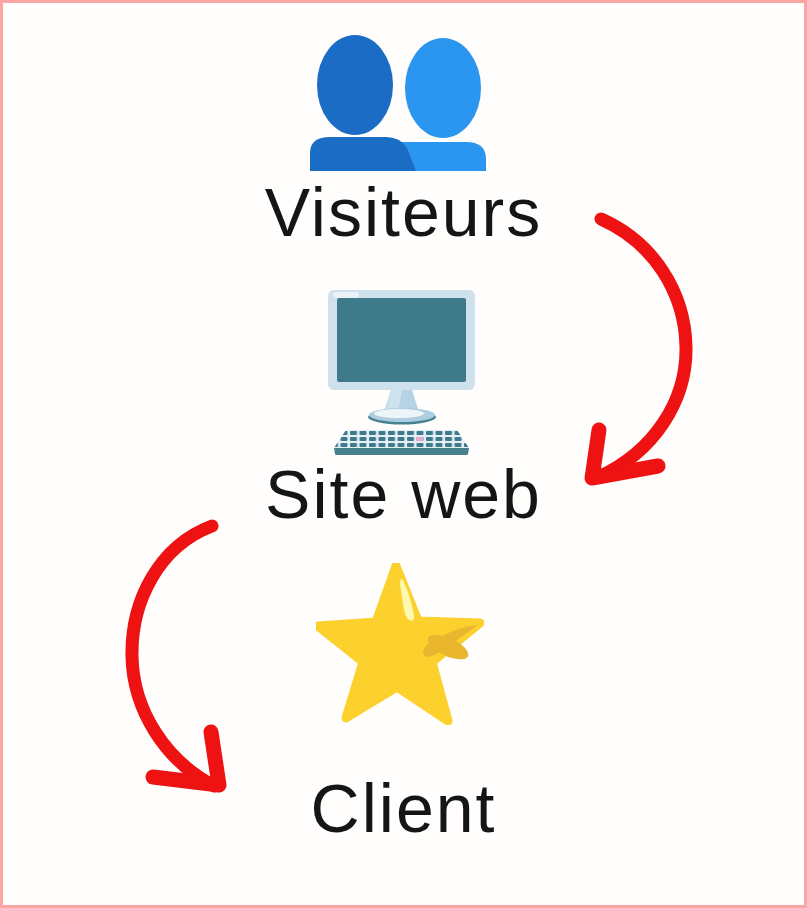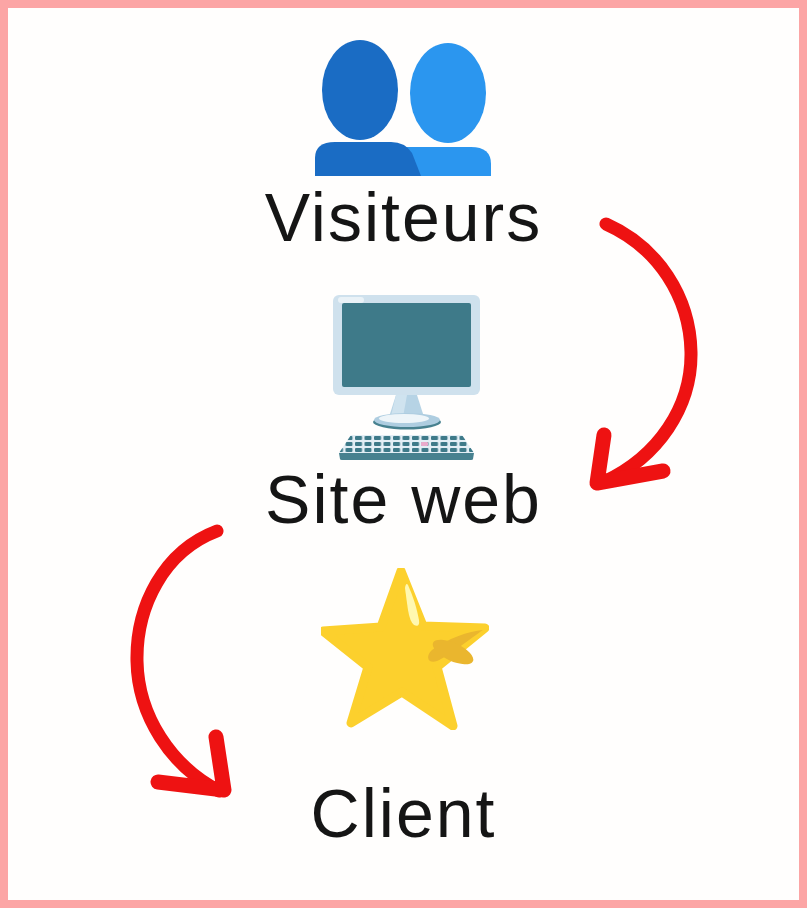--- a/index.html
+++ b/index.html
@@ -1,20 +1,20 @@
 <!DOCTYPE html>
 <html><head>
 <meta charset="utf-8">
 <style>
   html,body{margin:0;padding:0;background:#ffffff;}
   .canvas{
     position:relative;
     width:807px;height:908px;
     box-sizing:border-box;
-    border:8px solid #fca5a5;
+    border:3px solid #fca5a5;
     background:#fffefd;
     overflow:hidden;
     font-family:"Liberation Sans", sans-serif;
   }
   .node-label{
     position:absolute;left:0;right:0;
     text-align:center;
     font-size:68px;
     font-weight:300;
     letter-spacing:2px;

